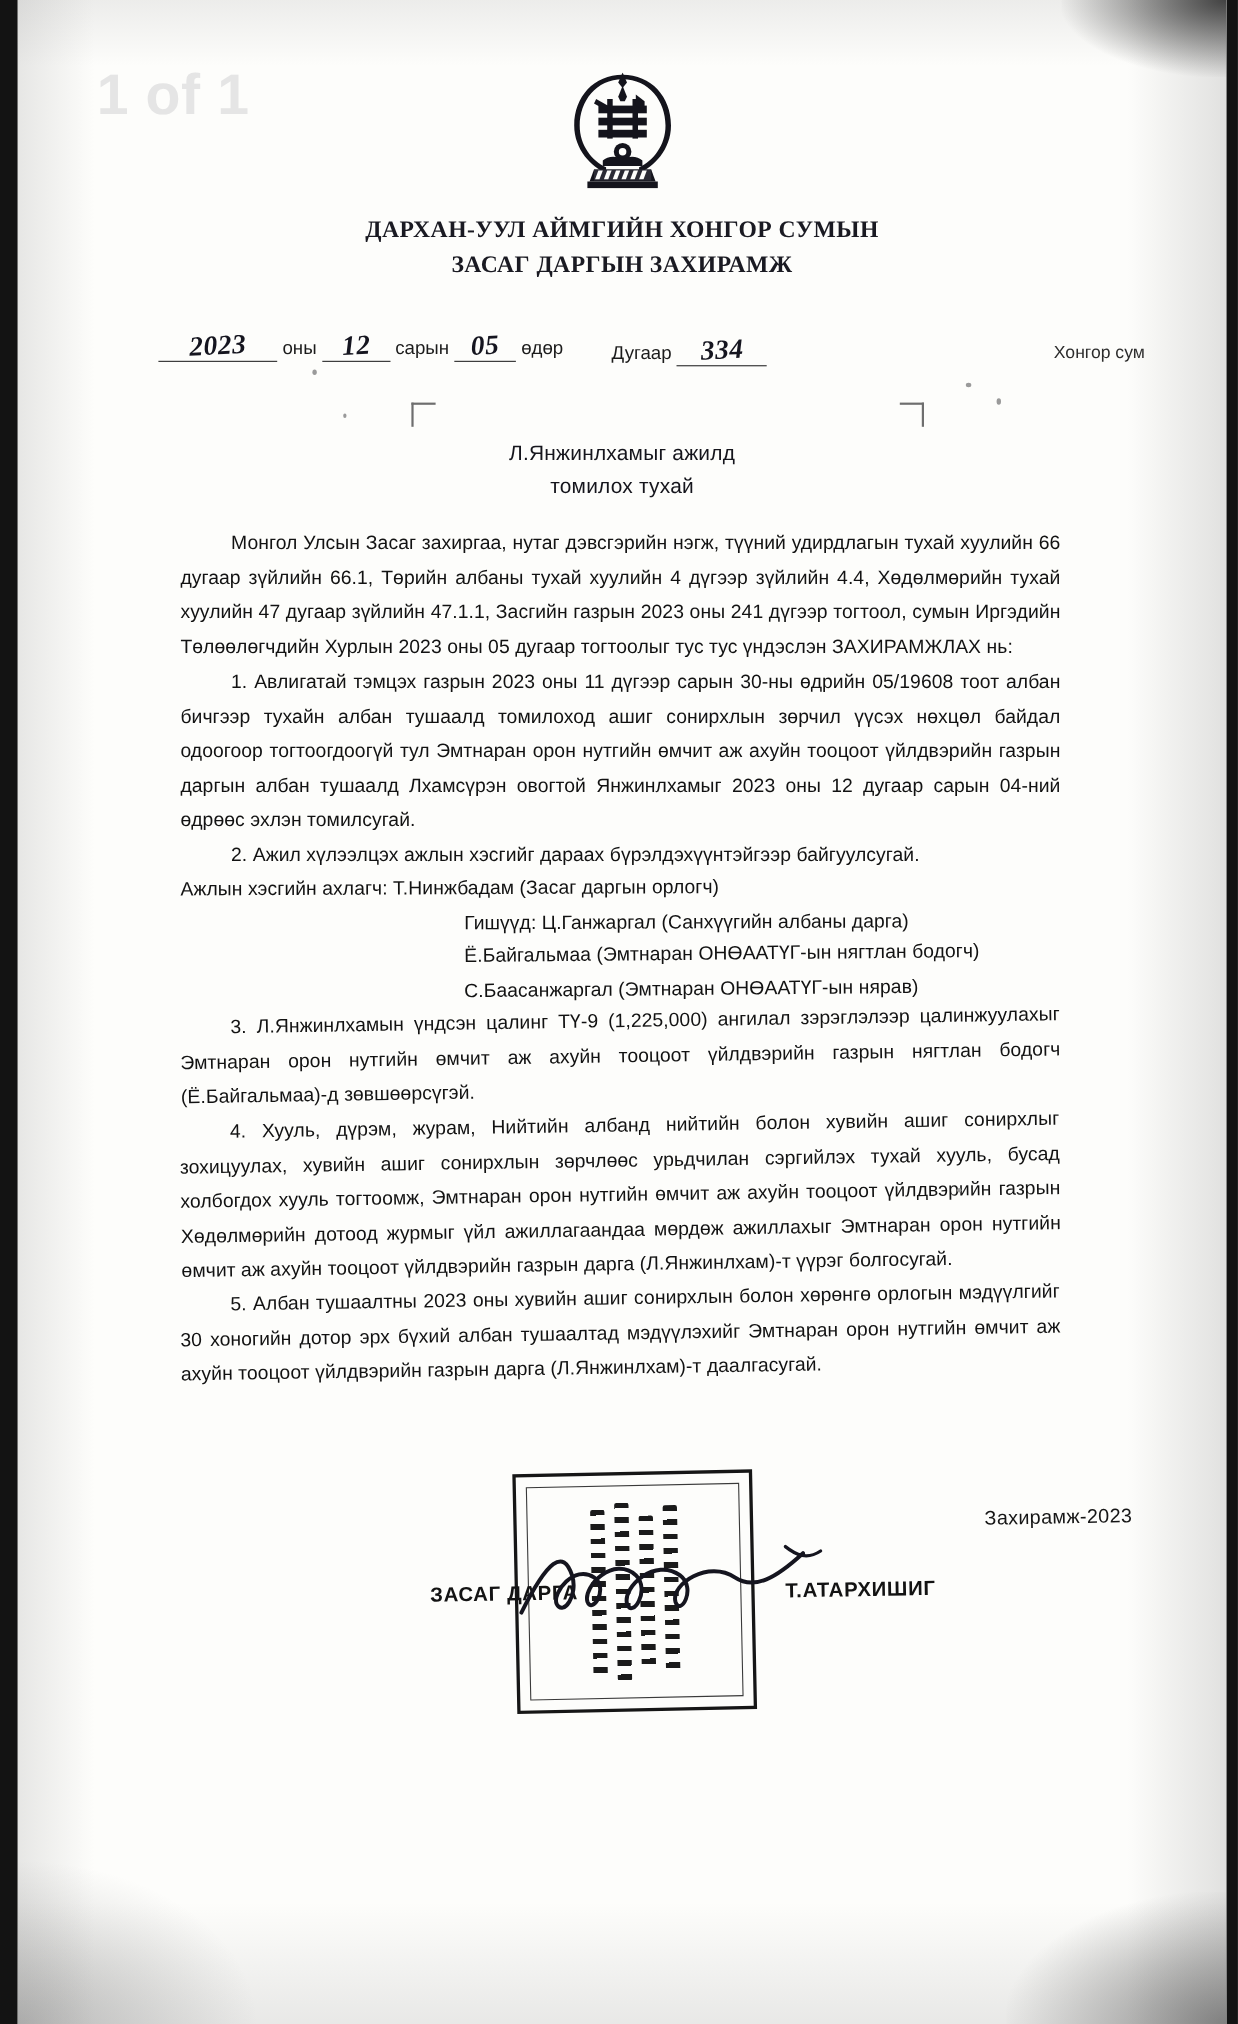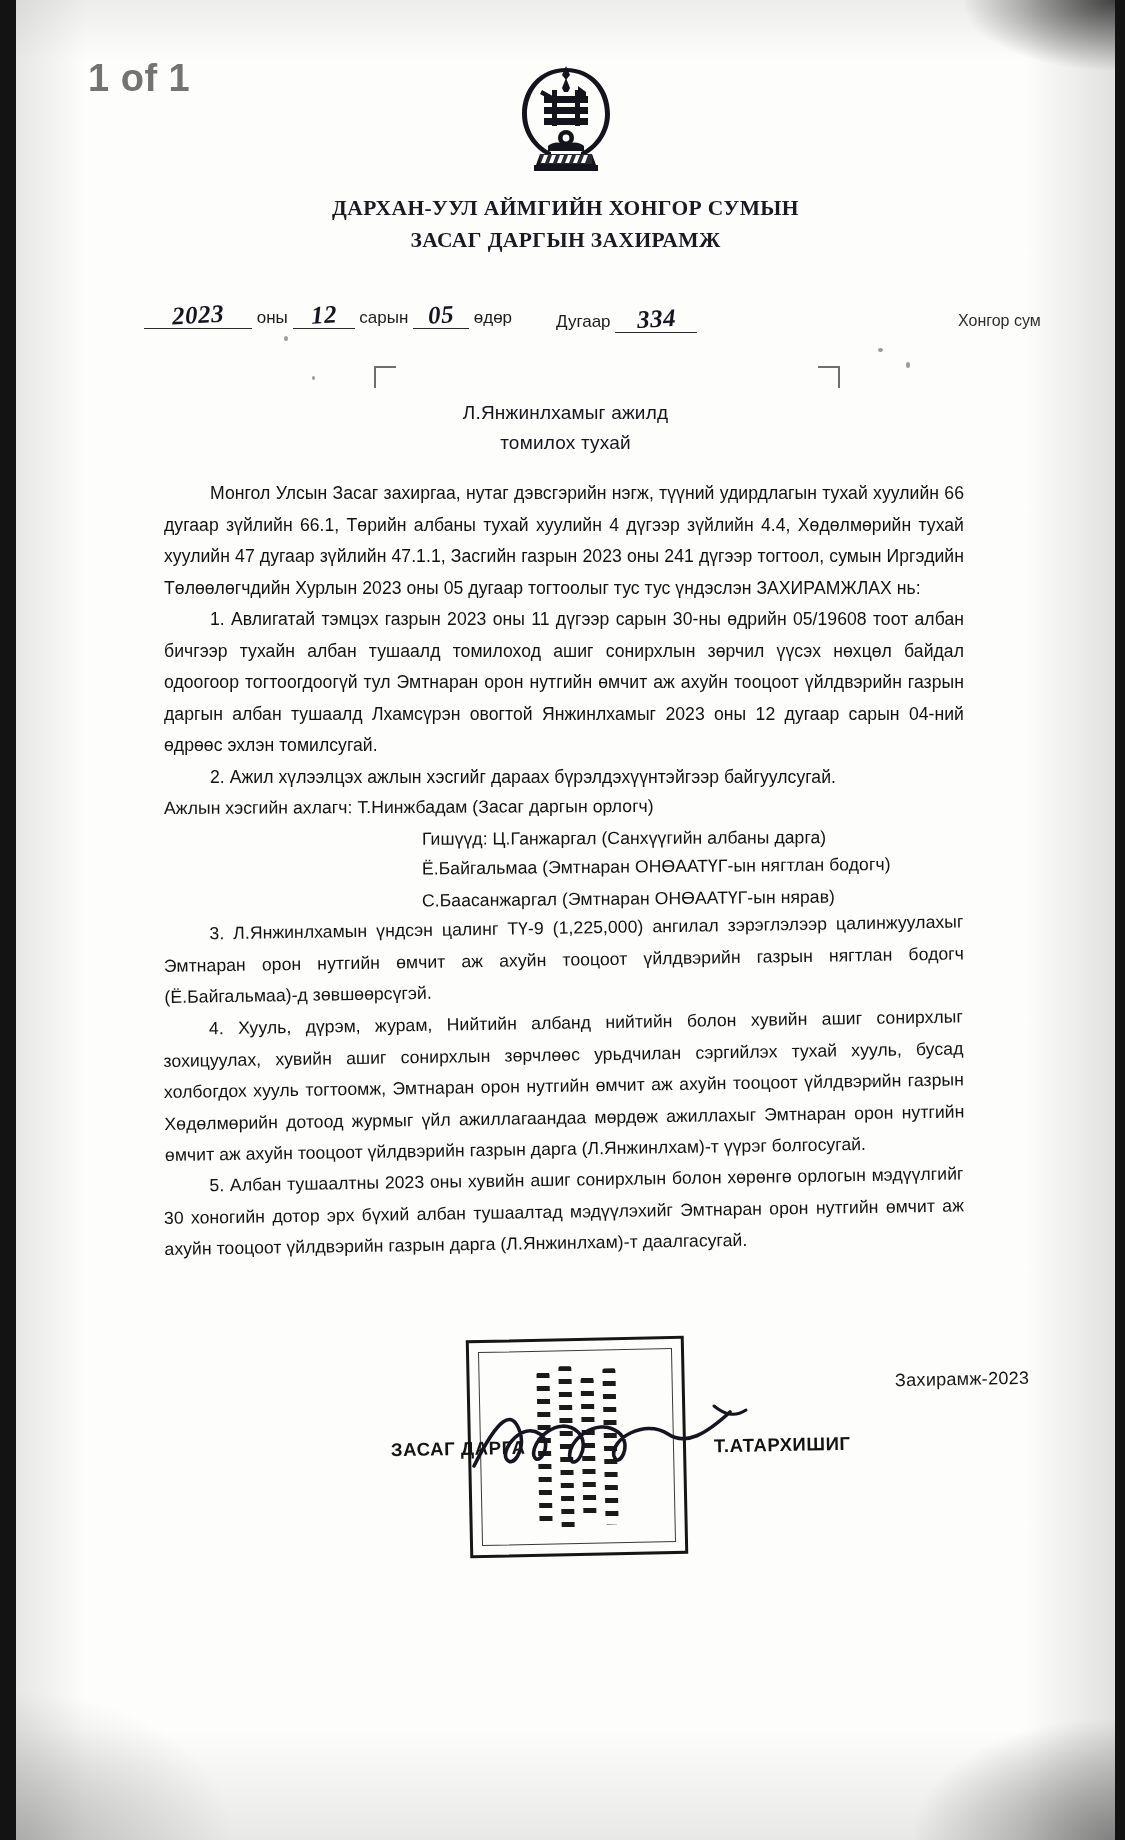--- a/index.html
+++ b/index.html
@@ -74,23 +74,23 @@
     top: auto; bottom: 0; right: auto; left: 0;
     width: 220px; height: 150px;
     background: radial-gradient(ellipse at bottom left, rgba(90,90,90,.35), rgba(255,255,255,0) 70%);
   }
 
   
   #page-counter {
     position: absolute;
     left: 88px;
     top: 57px;
-    font-size: 38px;
+    font-size: 52px;
     font-weight: 700;
-    color: #737373;
+    color: #e5e5e5;
     letter-spacing: .5px;
     z-index: 50;
     user-select: none;
   }
 
   
   #doc {
     position: absolute;
     inset: 0;
     color: #141414;

